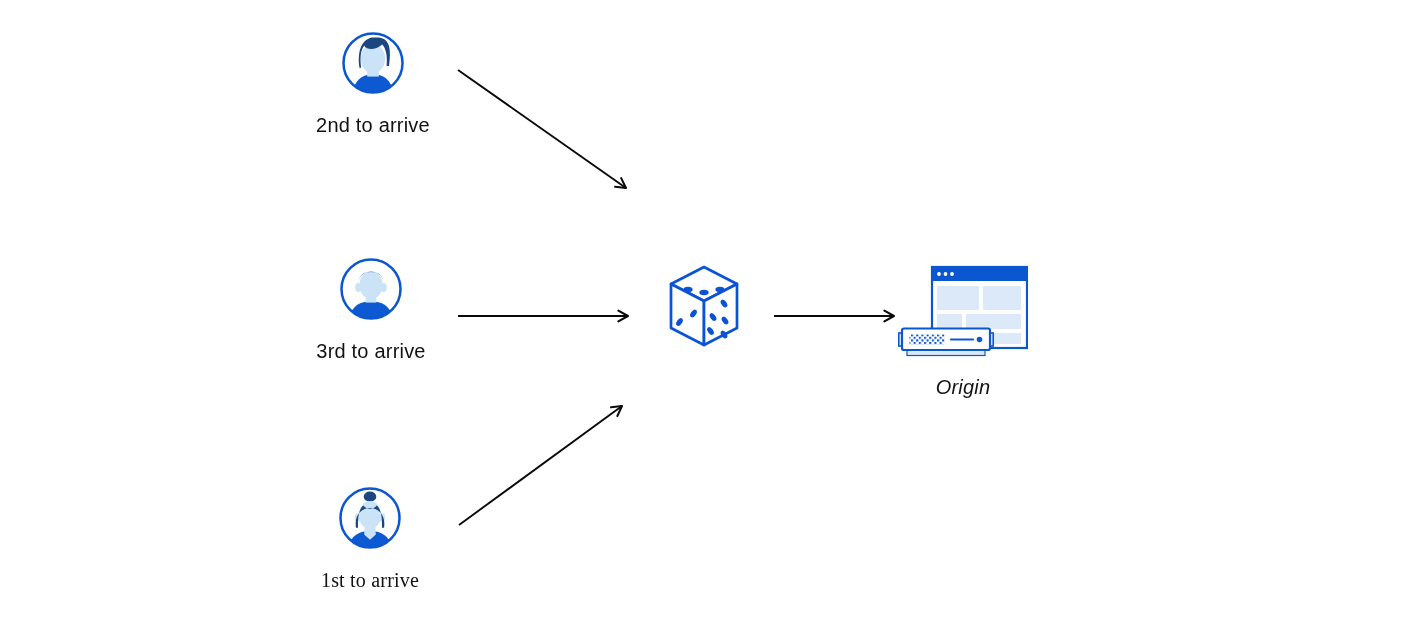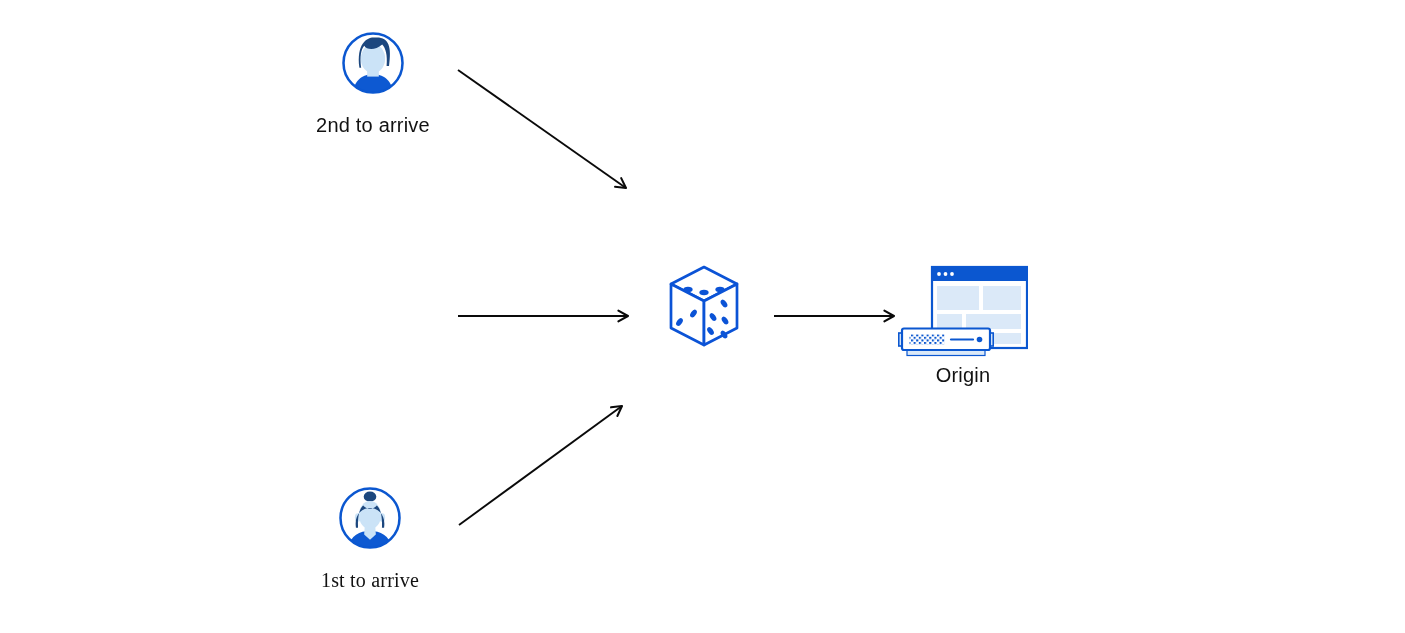--- a/index.html
+++ b/index.html
@@ -7,21 +7,21 @@
     position:relative;width:1226px;height:633px;background:#ffffff;
     font-family:"Liberation Sans",sans-serif;overflow:hidden;
   }
   .arrows{position:absolute;left:0;top:0;}
   .node{position:absolute;}
   .node-label{
     position:absolute;left:50%;transform:translateX(-50%);
     white-space:nowrap;font-size:20px;color:#121212;letter-spacing:.2px;
   }
   .user-label{top:84px;}
-  .origin-label{top:100px;}
+  .origin-label{top:112px;font-style:italic;}
   .avatar{display:block;}
 </style>
 </head>
 <body>
 
 <div class="canvas">
 
   <svg class="arrows" width="1405" height="633" viewBox="0 0 1405 633">
     <defs>
       <marker id="arrowhead" viewBox="0 0 14 14" refX="12" refY="7" markerWidth="15" markerHeight="15" orient="auto" markerUnits="userSpaceOnUse">
@@ -46,20 +46,40 @@
         <path d="M12,70 C14,51 23,45.5 34,45.5 C45,45.5 54,51 56,70 Z" fill="#0d59d2"></path>
         <rect x="28" y="34" width="12" height="14" fill="#cbe3f7"></rect>
         <ellipse cx="34" cy="29.5" rx="12.5" ry="15" fill="#cbe3f7"></ellipse>
         <path d="M20,39 C16.5,13 29,7 35.5,7.8 C50,6.5 53.5,16 50.5,37 L48,37 C49,26 47,18.5 43.5,15 C36,21.5 27.5,20.5 25,16.2 C21.8,19.8 20.2,27 21.8,39 Z" fill="#1c477e"></path>
       </g>
       <circle cx="34" cy="34" r="30.4" fill="none" stroke="#0b57d0" stroke-width="2.6"></circle>
     </svg>
     <div class="node-label user-label">2nd to arrive</div>
   </div>
 
+  <div class="node" style="left:338px;top:256px;">
+    <svg class="avatar" width="66" height="66" viewBox="0 0 68 68">
+      <defs>
+          <clipPath id="clipB">
+            <circle cx="34" cy="34" r="30.4"></circle>
+          </clipPath>
+        </defs>
+      <circle cx="34" cy="34" r="30.4" fill="#ffffff"></circle>
+      <g clip-path="url(#clipB)">
+        <path d="M10,70 C12,52 22,46.5 34,46.5 C46,46.5 56,52 58,70 Z" fill="#0d59d2"></path>
+        <rect x="28.5" y="36" width="11" height="12" fill="#cbe3f7"></rect>
+        <ellipse cx="21" cy="32.5" rx="3.3" ry="4.6" fill="#cbe3f7"></ellipse>
+        <ellipse cx="47" cy="32.5" rx="3.3" ry="4.6" fill="#cbe3f7"></ellipse>
+        <ellipse cx="34" cy="30" rx="12" ry="14.5" fill="#cbe3f7"></ellipse>
+        <path d="M21.5,27 C21.5,12.5 46.5,12.5 46.5,27 C46.5,20.5 42.5,16.5 34,16.5 C25.5,16.5 21.5,20.5 21.5,27 Z" fill="#1c477e"></path>
+      </g>
+      <circle cx="34" cy="34" r="30.4" fill="none" stroke="#0b57d0" stroke-width="2.6"></circle>
+    </svg>
+    <div class="node-label user-label">3rd to arrive</div>
+  </div>
 
   <div class="node" style="left:337px;top:485px;font-family:Liberation Serif, serif;">
     <svg class="avatar" width="66" height="66" viewBox="0 0 68 68">
       <defs>
           <clipPath id="clipC">
             <circle cx="34" cy="34" r="30.4"></circle>
           </clipPath>
         </defs>
       <circle cx="34" cy="34" r="30.4" fill="#ffffff"></circle>
       <g clip-path="url(#clipC)">

